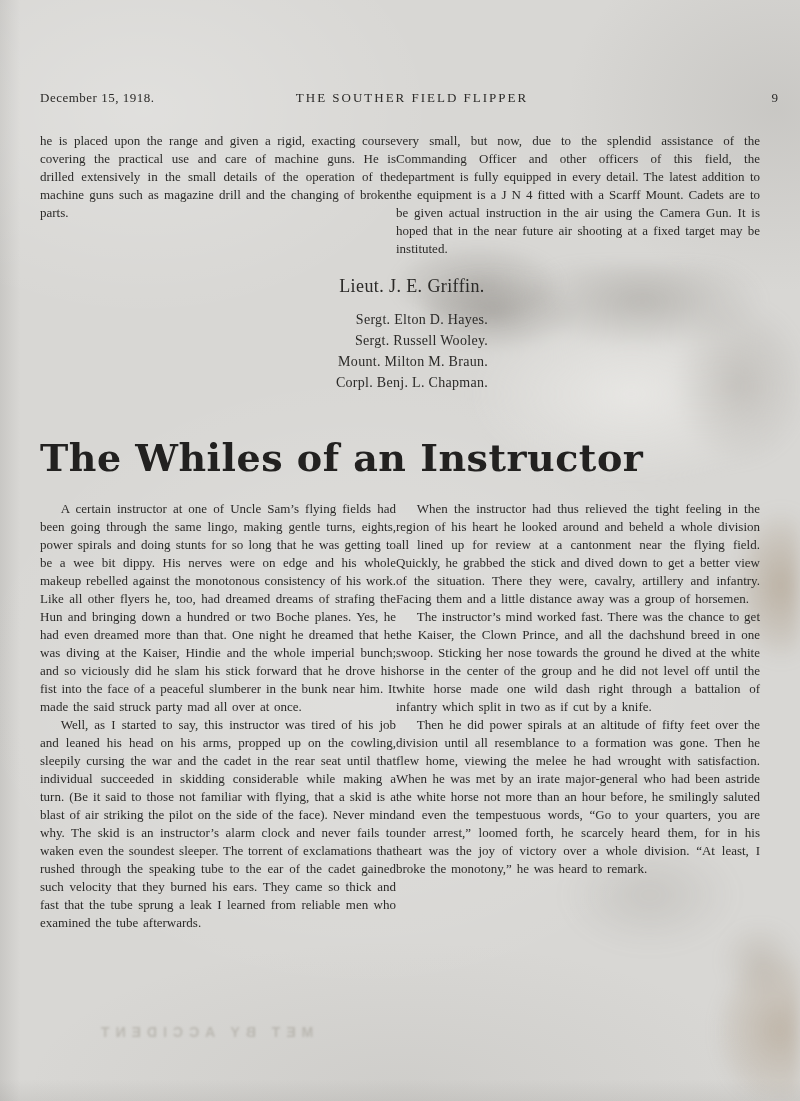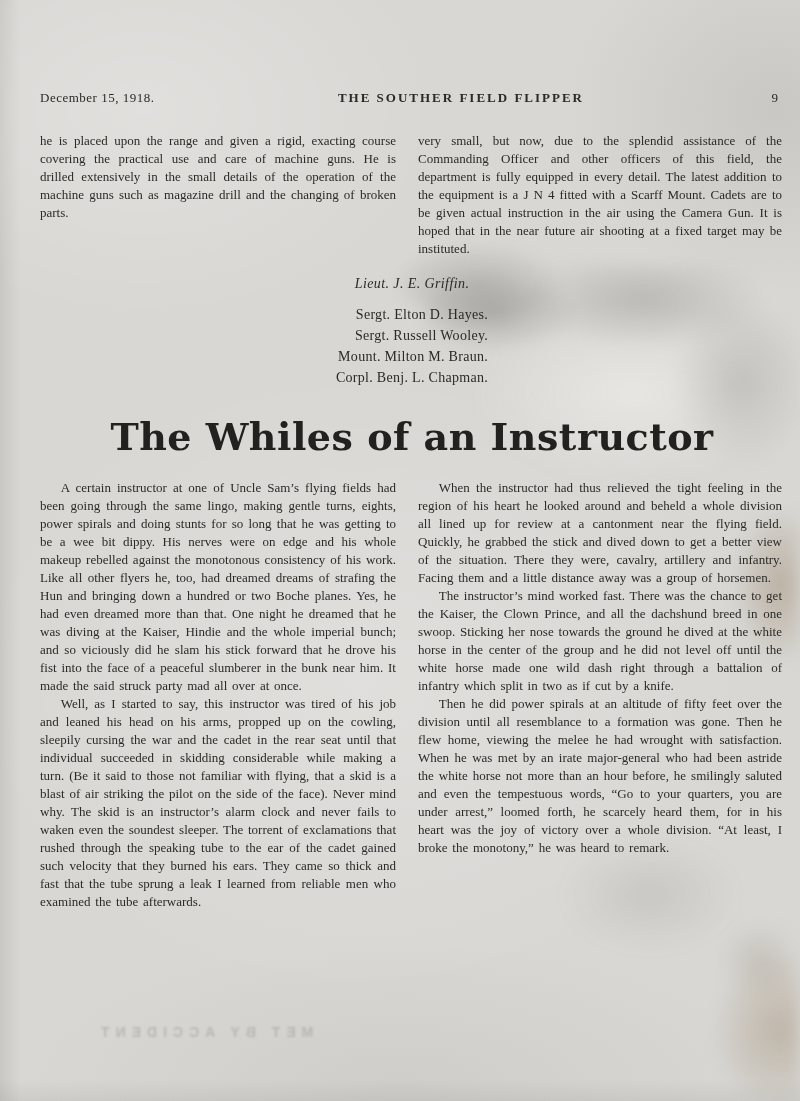--- a/index.html
+++ b/index.html
@@ -37,39 +37,39 @@
   .stain-bottom-right { left:665px; top:925px; width:135px; height:176px;
     background:
       radial-gradient(ellipse 60% 55% at 85% 60%, rgba(155,133,106,0.40), rgba(155,133,106,0.14) 60%, transparent 82%),
       radial-gradient(ellipse 40% 30% at 70% 20%, rgba(140,125,105,0.22), transparent 75%);
     filter:blur(7px); }
 
   .content { position:relative; padding:90px 16px 0 40px; }
 
   .masthead { display:flex; align-items:baseline; font-size:13px; }
   .masthead .date { width:200px; letter-spacing:0.5px; }
-  .masthead .title { flex:1; text-align:right; font-weight:bold; letter-spacing:2px; font-size:13px; }
+  .masthead .title { flex:1; text-align:center; font-weight:normal; letter-spacing:2px; font-size:13px; }
   .masthead .pageno { width:200px; text-align:right; padding-right:6px; }
 
-  .two-col { display:flex; gap:22px; margin-top:26px; }
+  .two-col { display:flex; gap:0; margin-top:26px; }
   .col-l { width:356px; }
   .col-r { width:364px; }
   .two-col p { font-size:13px; line-height:18px; text-align:justify; word-spacing:1.5px; }
   p.indent { text-indent:1.6em; }
   .col-l p + p { margin-top:10px; }
   .byline { text-align:right; padding-right:42px; margin-top:5px; font-size:13.5px; }
 
   .personnel { margin-top:18px; text-align:center; }
   .personnel .heading { font-weight:bold; font-size:15px; letter-spacing:1.3px; }
-  .personnel .officer { font-size:14px; margin-top:12px; letter-spacing:0.4px;font-style:italic; }
+  .personnel .officer { font-size:18px; margin-top:12px; letter-spacing:0.4px; }
   .personnel .officer + .officer { margin-top:8px; }
   .names { display:flex; justify-content:center; gap:26px; margin-top:12px; }
   .names .name-col { text-align:right; font-size:14px; line-height:21px; letter-spacing:0.3px; }
 
-  .headline { margin-top:26px; text-align:center; font-weight:bold; font-size:38px;
+  .headline { margin-top:42px; text-align:left; font-weight:bold; font-size:38px;
     font-family:"DejaVu Serif", serif; letter-spacing:0.5px; color:#222120; }
 
   .article { margin-top:20px; }
   .article .col-l p + p, .article .col-r p + p { margin-top:0; }
 
   .bleed {
     position:absolute; left:95px; top:1024px;
     transform:scaleX(-1);
     font-family:"Liberation Sans", sans-serif; font-weight:bold;
     font-size:14px; letter-spacing:6px; color:#a09c92; opacity:0.5;

